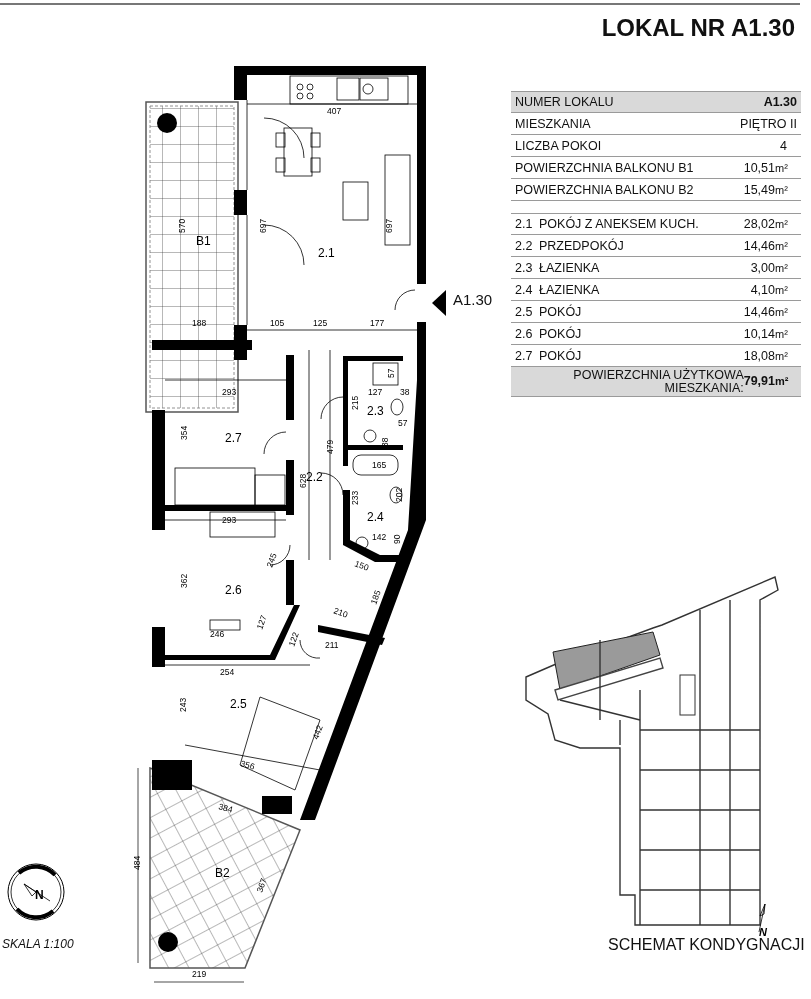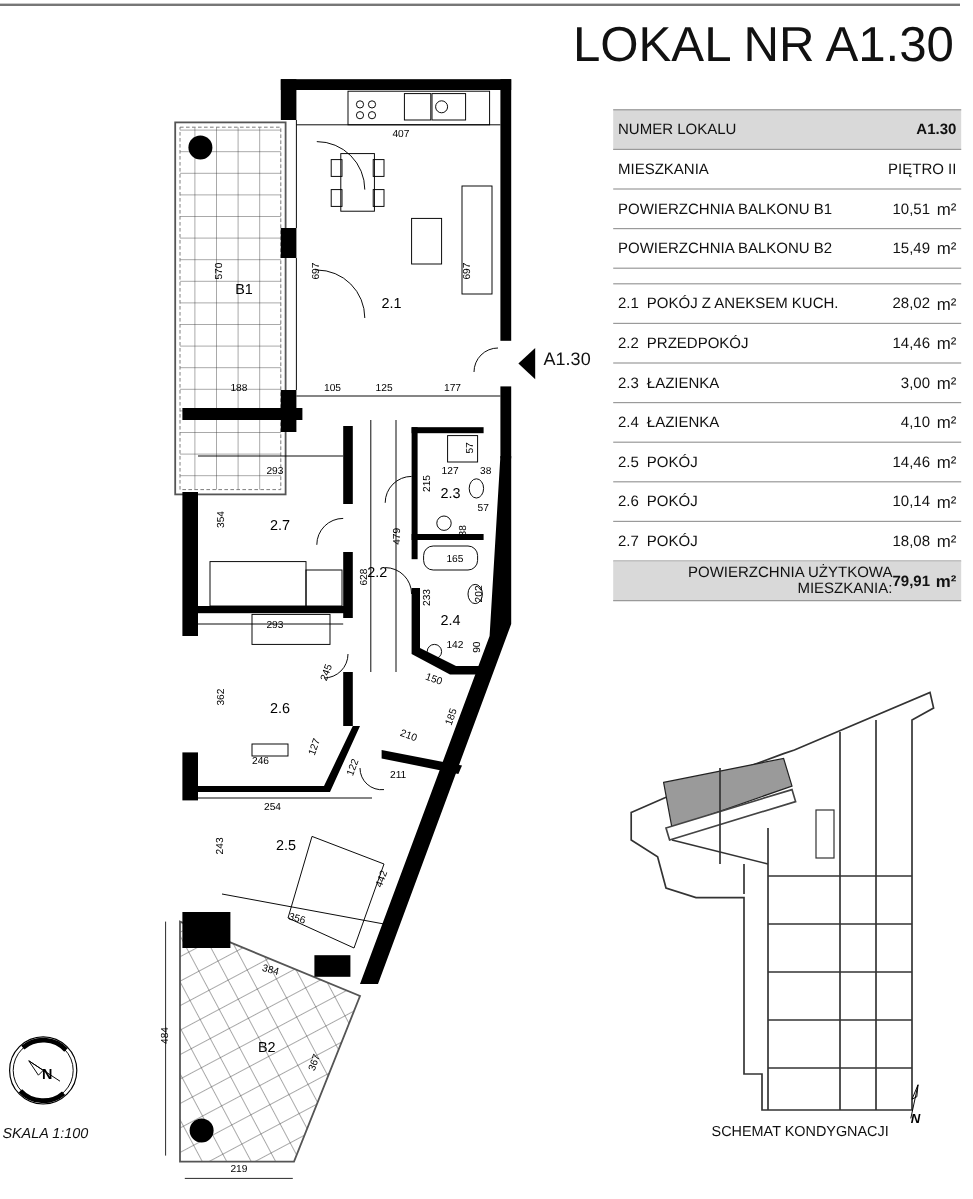--- a/index.html
+++ b/index.html
@@ -1,51 +1,55 @@
 <!DOCTYPE html>
 <html><head>
 <meta charset="utf-8">
 <style>
   html, body { margin:0; padding:0; background:#ffffff; }
   body { width:811px; height:999px; position:relative; overflow:hidden;
          font-family:"Liberation Sans", sans-serif; color:#111; }
   .topline { position:absolute; left:0; top:3px; width:800px; height:0; border-top:2px solid #777; }
-  .title { position:absolute; right:16px; top:14px; font-size:41px; letter-spacing:0px; font-weight:normal; }
+  .title { position:absolute; right:16px; top:14px; font-size:24px; letter-spacing:0px; font-weight:bold; }
   .table { position:absolute; left:511px; top:91px; width:290px; }
   .row { display:flex; align-items:center; height:22px; border-bottom:1px solid #9a9a9a;
-         font-size:12.5px; padding:16px 4px; box-sizing:border-box; }
+         font-size:12.5px; padding:4px 4px; box-sizing:border-box; }
   .row.shaded { background:#d9d9d9; }
   .row .lbl { flex:1; white-space:nowrap; }
   .row .num { width:24px; }
   .row .val { text-align:right; white-space:nowrap; }
-  .row .unit { width:22px; text-align:right; font-size:14px; }
+  .row .unit { width:22px; font-size:11px; }
   .row .val.bold { font-weight:bold; }
   .top-border { border-top:1px solid #9a9a9a; }
   .gap { height:12px; }
   .total { height:30px; line-height:13px; }
   .total .lbl { white-space:normal;text-align:right; }
   .plan { position:absolute; left:0; top:0; }
   .scale { position:absolute; left:2px; top:937px; font-size:12px;font-style:italic; }
-  .schemat-label { position:absolute; left:593px; top:936px; font-size:12px; }
+  .schemat-label { position:absolute; left:608px; top:936px; font-size:16px; }
   .entry-label { position:absolute; left:453px; top:291px; font-size:15px; }
 </style>
 </head>
 <body>
 
 <div class="topline"></div>
 <div class="title">LOKAL NR A1.30</div>
 
 <div class="table">
   <div class="row shaded top-border">
     <span class="lbl">NUMER LOKALU</span>
     <span class="val bold">A1.30</span>
   </div>
   <div class="row">
     <span class="lbl">MIESZKANIA</span>
     <span class="val">PIĘTRO II</span>
+  </div>
+  <div class="row">
+    <span class="lbl">LICZBA POKOI</span>
+    <span class="val" style="padding-right:10px">4</span>
   </div>
   <div class="row">
     <span class="lbl">POWIERZCHNIA BALKONU B1</span>
     <span class="val">10,51</span>
     <span class="unit">m²</span>
   </div>
   <div class="row">
     <span class="lbl">POWIERZCHNIA BALKONU B2</span>
     <span class="val">15,49</span>
     <span class="unit">m²</span>

